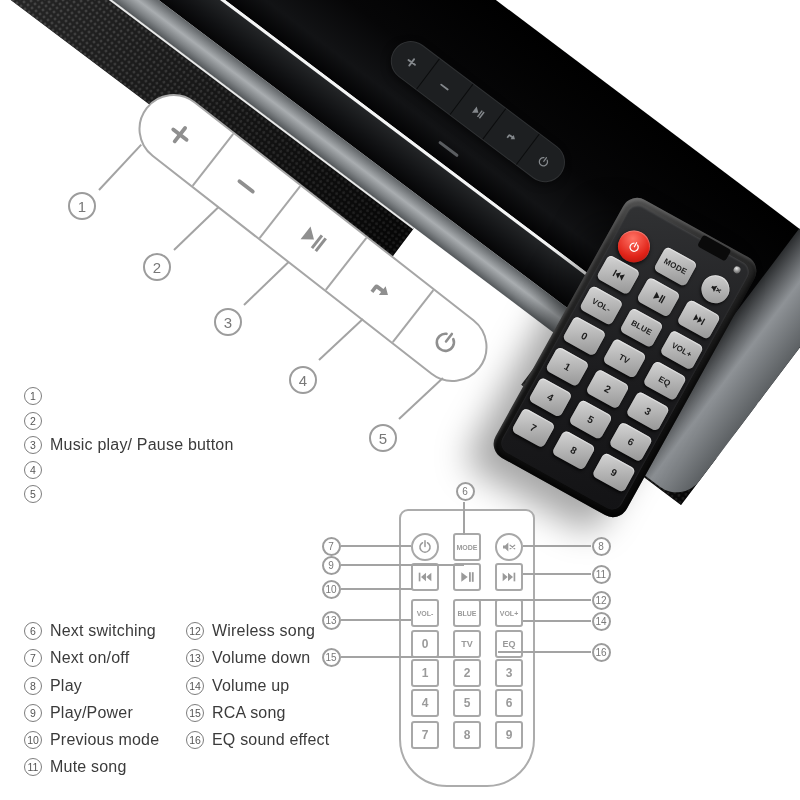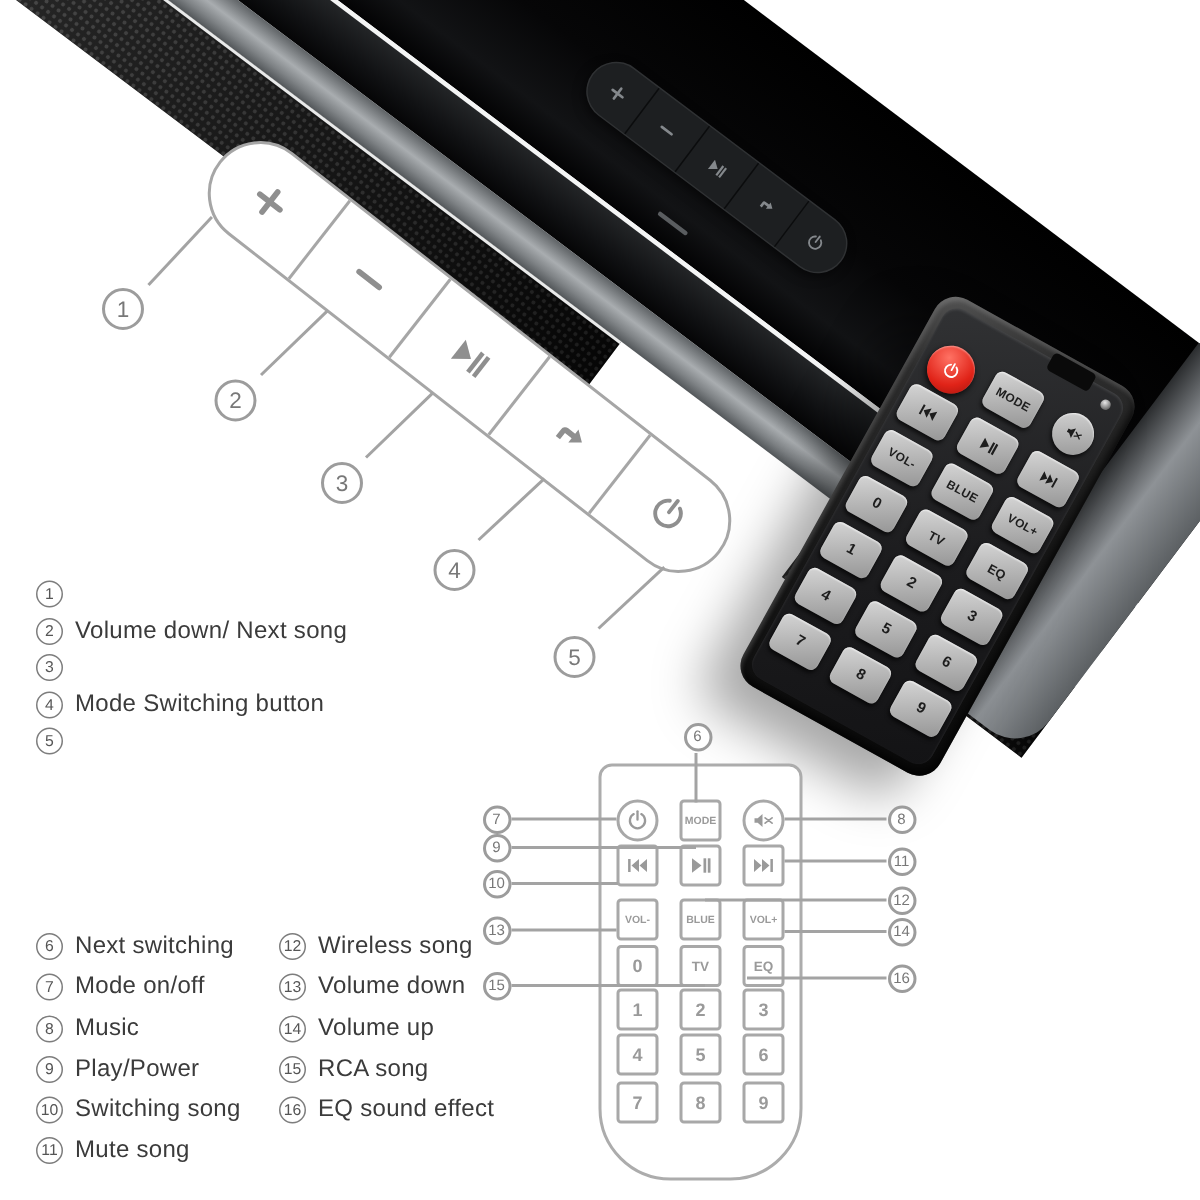--- a/index.html
+++ b/index.html
@@ -410,69 +410,68 @@
   <div class="legend bar-legend" id="bar-legend" style="left:24px;top:386px;">
       <div class="lg-item">
         <div class="lg-num">
           <span>1</span>
         </div>
       </div>
       <div class="lg-item">
         <div class="lg-num">
           <span>2</span>
         </div>
-        <span class="lg-label">Volume down/ Next song</span>
       </div>
       <div class="lg-item">
         <div class="lg-num">
           <span>3</span>
         </div>
+        <span class="lg-label">Music play/ Pause button</span>
       </div>
       <div class="lg-item">
         <div class="lg-num">
           <span>4</span>
         </div>
-        <span class="lg-label">Mode Switching button</span>
       </div>
       <div class="lg-item">
         <div class="lg-num">
           <span>5</span>
         </div>
       </div>
     </div>
   <div class="legend remote-legend" id="remote-legend-col1" style="left:24px;top:621px;">
       <div class="lg-item">
         <div class="lg-num">
           <span>6</span>
         </div>
         <span class="lg-label">Next switching</span>
       </div>
       <div class="lg-item">
         <div class="lg-num">
           <span>7</span>
         </div>
-        <span class="lg-label">Mode on/off</span>
+        <span class="lg-label">Next on/off</span>
       </div>
       <div class="lg-item">
         <div class="lg-num">
           <span>8</span>
         </div>
-        <span class="lg-label">Music</span>
+        <span class="lg-label">Play</span>
       </div>
       <div class="lg-item">
         <div class="lg-num">
           <span>9</span>
         </div>
         <span class="lg-label">Play/Power</span>
       </div>
       <div class="lg-item">
         <div class="lg-num">
           <span>10</span>
         </div>
-        <span class="lg-label">Switching song</span>
+        <span class="lg-label">Previous mode</span>
       </div>
       <div class="lg-item">
         <div class="lg-num">
           <span>11</span>
         </div>
         <span class="lg-label">Mute song</span>
       </div>
     </div>
   <div class="legend remote-legend" id="remote-legend-col2" style="left:186px;top:621px;">
       <div class="lg-item">

